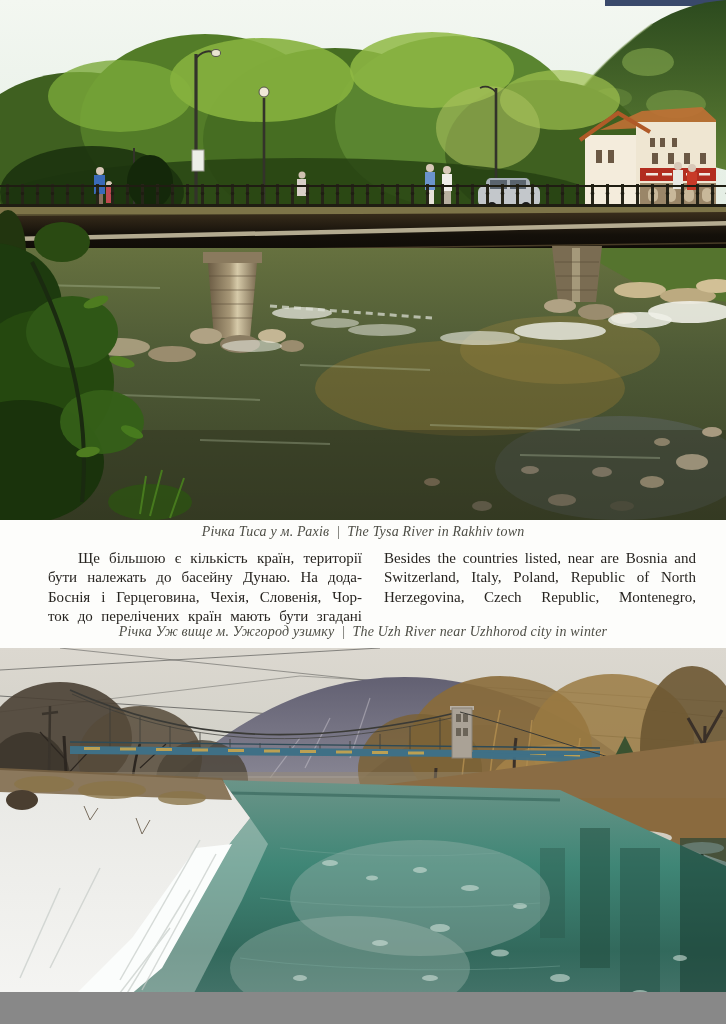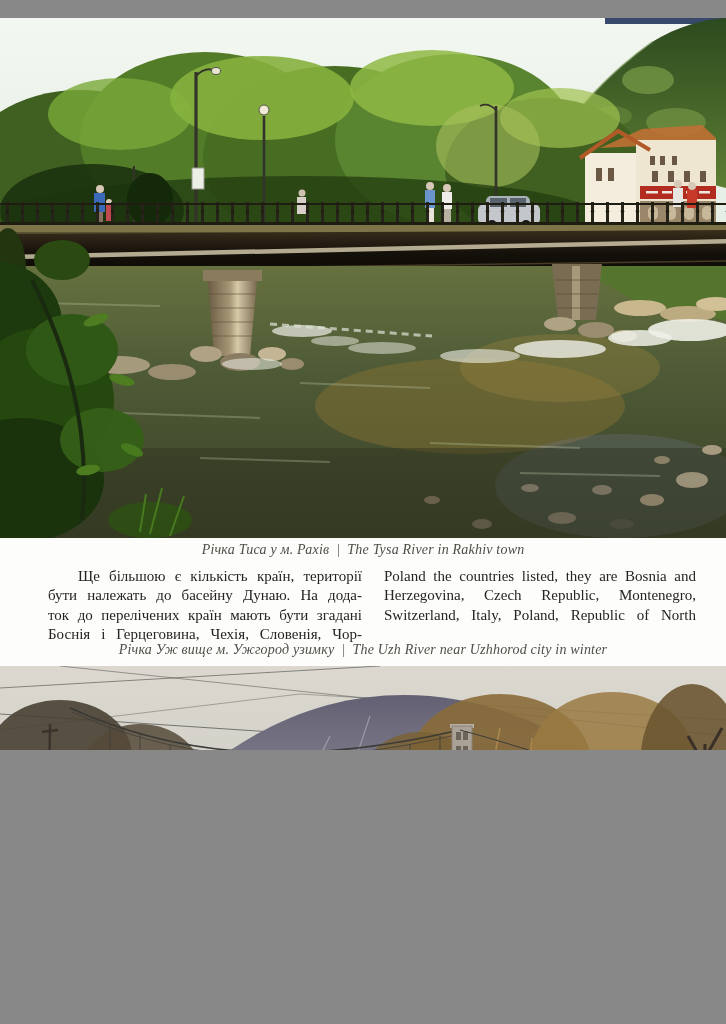--- a/index.html
+++ b/index.html
@@ -1,16 +1,16 @@
 <!DOCTYPE html>
 <html><head>
 <meta charset="utf-8">
 <style>
   html,body{margin:0;padding:0;background:#888;}
-  .page{position:relative;width:726px;height:732px;margin:18px auto;background:#fdfdfb;overflow:hidden;
+  .page{position:relative;width:726px;height:992px;margin:0 auto;background:#fdfdfb;overflow:hidden;
         font-family:"Liberation Serif","DejaVu Serif",serif;}
   .photo{position:absolute;left:0;width:726px;overflow:hidden;}
   .photo svg{display:block;}
   .photo-top{top:0;height:520px;}
   .photo-bottom{top:648px;height:376px;}
   .caption{position:absolute;left:0;width:726px;text-align:center;font-style:italic;
            font-size:14px;line-height:18px;color:#4e4e46;letter-spacing:.2px;}
   .caption-top{top:523px;}
   .caption-bottom{top:623px;font-family:Liberation Serif, serif;}
   .caption .divider{margin:0 7px;color:#5a5a52;}
@@ -264,27 +264,27 @@
   </div>
 
   <div class="caption caption-top">
     <span>Річка Тиса у м. Рахів</span><span class="divider">|</span><span>The Tysa River in Rakhiv town</span>
   </div>
 
   <div class="bodytext">
     <div class="col col-ua">
       <div class="line indent">Ще більшою є кількість країн, території</div>
       <div class="line">бути належать до басейну Дунаю. На дода-</div>
+      <div class="line">Боснія і Герцеговина, Чехія, Словенія, Чор-</div>
       <div class="line">ток до перелічених країн мають бути згадані</div>
-      <div class="line">Боснія і Герцеговина, Чехія, Словенія, Чор-</div>
     </div>
     <div class="col col-en">
-      <div class="line">Poland the countries listed, they are Bosnia and</div>
+      <div class="line">Besides the countries listed, near are Bosnia and</div>
+      <div class="line">Switzerland, Italy, Poland, Republic of North</div>
       <div class="line">Herzegovina, Czech Republic, Montenegro,</div>
-      <div class="line">Switzerland, Italy, Poland, Republic of North</div>
     </div>
   </div>
 
   <div class="caption caption-bottom">
     <span>Річка Уж вище м. Ужгород узимку</span><span class="divider">|</span><span>The Uzh River near Uzhhorod city in winter</span>
   </div>
 
   <div class="photo photo-bottom">
     <svg viewBox="0 0 726 376" width="726" height="376" preserveAspectRatio="none">
       <defs>

